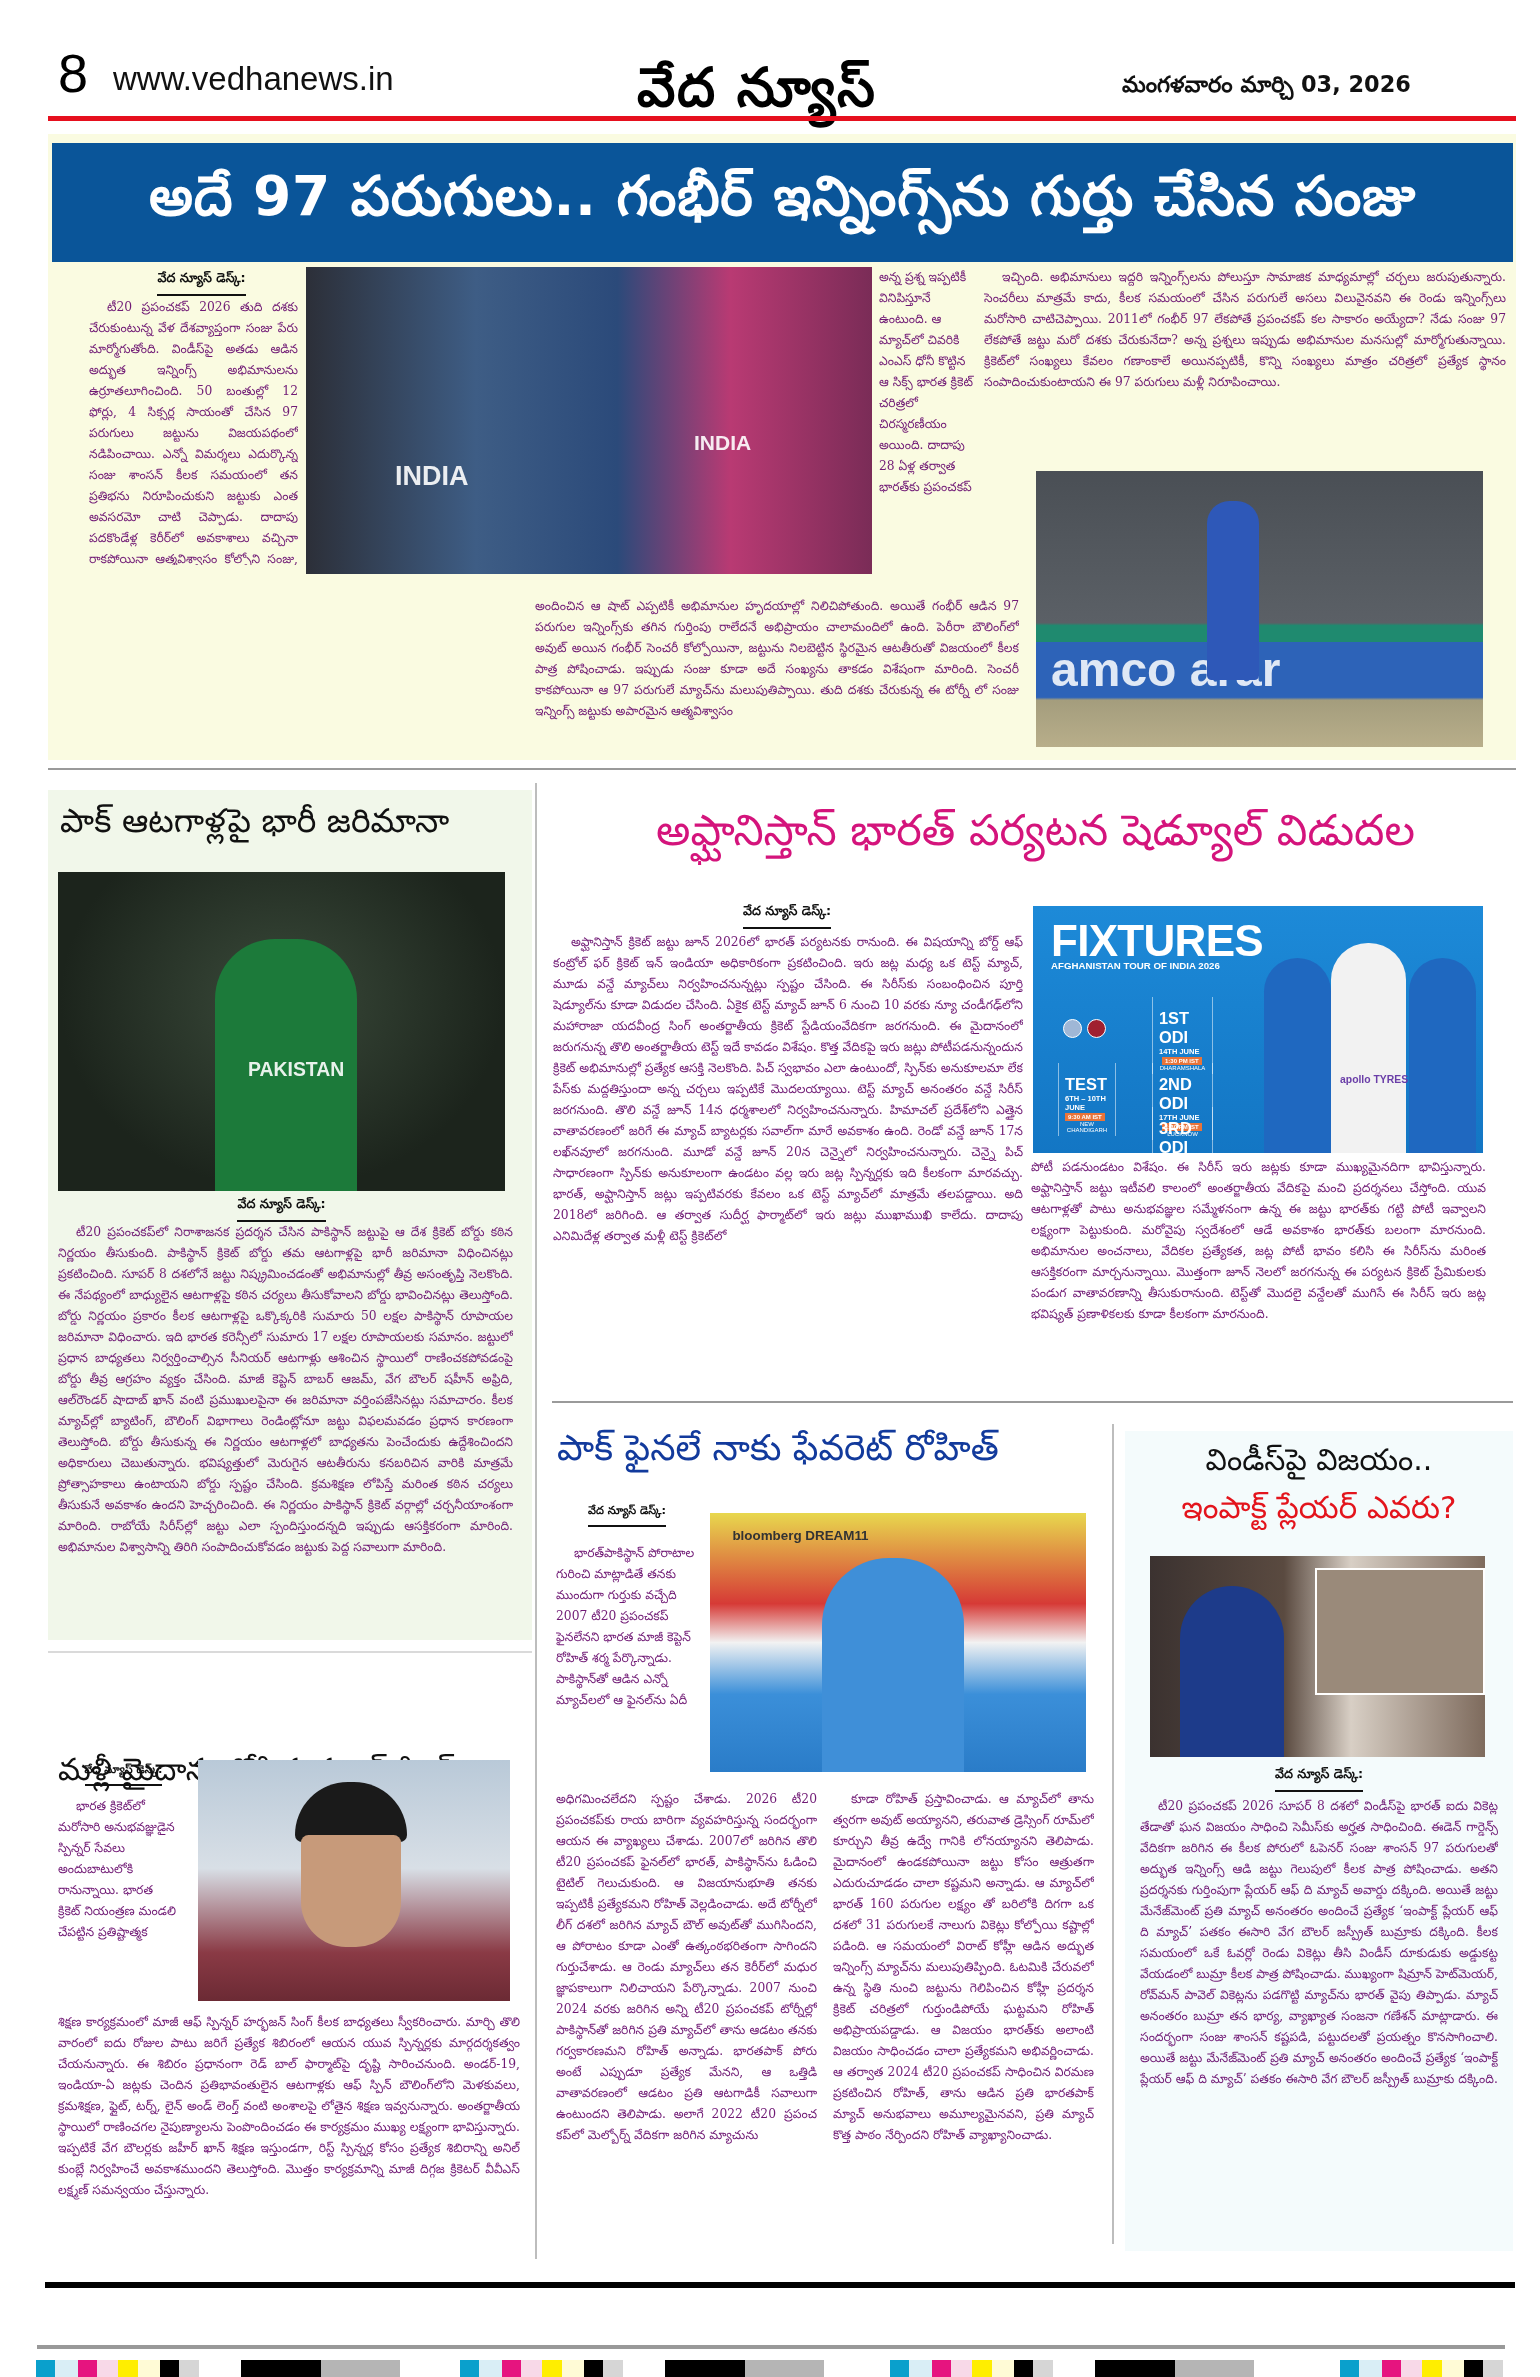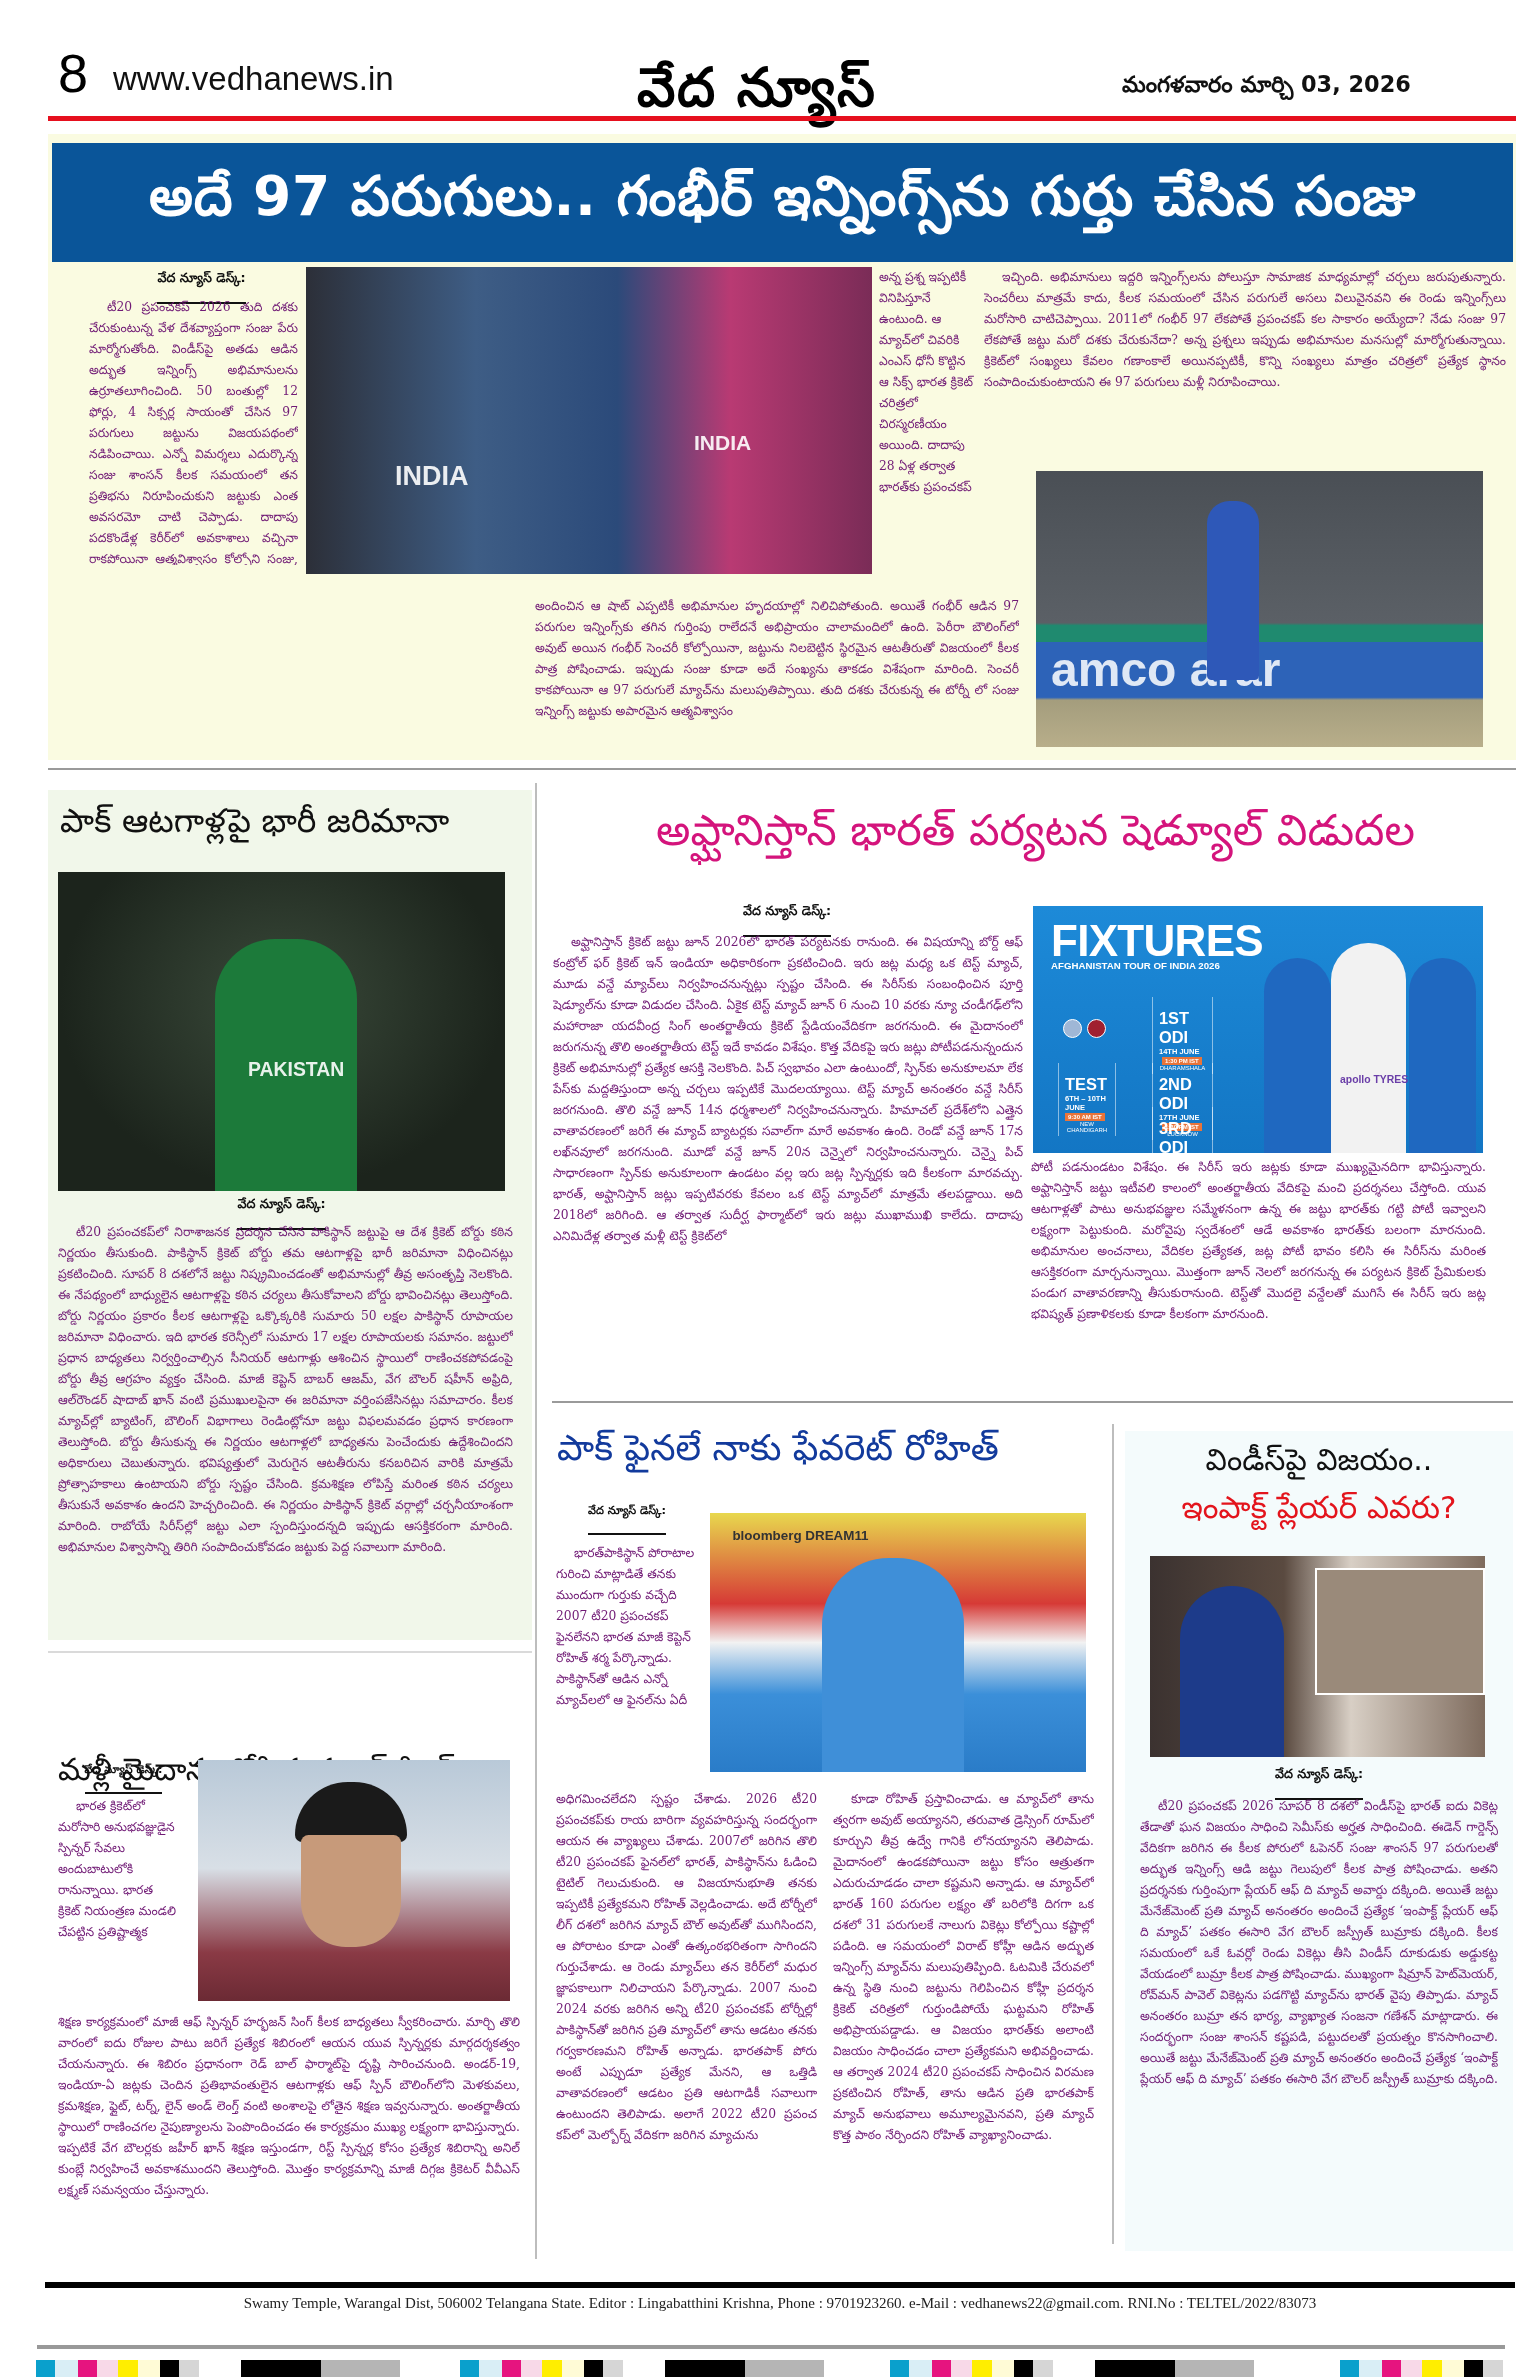--- a/index.html
+++ b/index.html
@@ -8,21 +8,21 @@
   
   .page-num { left: 58px; top: 46px; font-family: "Liberation Sans", sans-serif; font-size: 54px; line-height: 54px; color: #000; }
   .site-url { left: 113px; top: 60px; font-family: "Liberation Sans", sans-serif; font-size: 33px; line-height: 37px; color: #111; }
   .brand { left: 637px; top: 54px; font-family: "DejaVu Sans", sans-serif; font-weight: bold; font-size: 54px; line-height: 67px; color: #000000; letter-spacing: 1.5px; }
   .dateline { left: 1122px; top: 71px; font-family: "DejaVu Sans", sans-serif; font-weight: bold; font-size: 22.4px; color: #111; }
   .red-rule { left: 48px; top: 116px; width: 1468px; height: 4.5px; background: #e60f1e; }
   
   .top-story { left: 48px; top: 134px; width: 1468px; height: 626px; background: #fafbe1; }
   .top-headline { left: 52px; top: 143px; width: 1461px; height: 119px; background: #0a5599; color: #fff; font-family: "DejaVu Sans", sans-serif; font-weight: bold; font-size: 55px; display: flex; align-items: center; justify-content: center; letter-spacing: 0.7px; }
   .desk { font-family: "DejaVu Sans", sans-serif; font-weight: bold; font-size: 12.7px; text-align: center; }
-  .desk span { display: inline-block; border-bottom: 2.2px solid #111; padding-bottom: 14px; }
+  .desk span { display: inline-block; border-bottom: 2.2px solid #111; padding-bottom: 6px; }
   .body-text { font-family: "DejaVu Serif", serif; font-size: 12.3px; line-height: 21px; text-align: justify; color: #701a75; }
   .body-text.indent { text-indent: 18px; }
   .photo { background: #888; overflow: hidden; }
   .photo-label { position: absolute; font-family: "Liberation Sans", sans-serif; font-weight: bold; color: rgba(255,255,255,0.9); }
   .divider-h { height: 2.2px; background: #9a9a9a; }
   .divider-v { width: 2.2px; background: #bdbdbd; }
   
   .pak-box { left: 48px; top: 790px; width: 484px; height: 850px; background: #f1f7ea; }
   .windies-box { left: 1125px; top: 1431px; width: 388px; height: 820px; background: #f4fbfc; }
   .sec-head { font-family: "DejaVu Sans", sans-serif; font-weight: normal; color: #111; }
@@ -159,21 +159,20 @@
 <div class="abs desk" style="left:75px; top:1763px; width:97px; font-size:11.2px;"><span>వేద న్యూస్ డెస్క్:</span></div>
 <div class="abs body-text indent" style="left:58px; top:1796px; width:119px; height:216px; overflow:hidden; text-align:left;">భారత క్రికెట్‌లో మరోసారి అనుభవజ్ఞుడైన స్పిన్నర్ సేవలు అందుబాటులోకి రానున్నాయి. భారత క్రికెట్ నియంత్రణ మండలి చేపట్టిన ప్రతిష్టాత్మక</div>
 <div class="abs photo" style="left:198px; top:1760px; width:312px; height:241px; background:linear-gradient(180deg,#b9c9d8 0%,#d8dfe6 45%,#8a3a45 80%,#6b2a34 100%);">
   <div style="position:absolute; left:97px; top:22.4px; width:112px; height:60px; background:#1a1a1a; border-radius:56px 56px 7.5px 7.5px;"></div>
   <div style="position:absolute; left:103px; top:75px; width:100px; height:112px; background:#c79a7a; border-radius:7.5px 7.5px 45px 45px;"></div>
 </div>
 <div class="abs body-text" style="left:58px; top:2012px; width:462px; height:238px; overflow:hidden;">శిక్షణ కార్యక్రమంలో మాజీ ఆఫ్ స్పిన్నర్ హర్భజన్ సింగ్ కీలక బాధ్యతలు స్వీకరించారు. మార్చి తొలి వారంలో ఐదు రోజుల పాటు జరిగే ప్రత్యేక శిబిరంలో ఆయన యువ స్పిన్నర్లకు మార్గదర్శకత్వం చేయనున్నారు. ఈ శిబిరం ప్రధానంగా రెడ్ బాల్ ఫార్మాట్‌పై దృష్టి సారించనుంది. అండర్-19, ఇండియా-ఏ జట్లకు చెందిన ప్రతిభావంతులైన ఆటగాళ్లకు ఆఫ్ స్పిన్ బౌలింగ్‌లోని మెళకువలు, క్రమశిక్షణ, ఫ్లైట్, టర్న్, లైన్ అండ్ లెంగ్త్ వంటి అంశాలపై లోతైన శిక్షణ ఇవ్వనున్నారు. అంతర్జాతీయ స్థాయిలో రాణించగల నైపుణ్యాలను పెంపొందించడం ఈ కార్యక్రమం ముఖ్య లక్ష్యంగా భావిస్తున్నారు. ఇప్పటికే వేగ బౌలర్లకు జహీర్ ఖాన్ శిక్షణ ఇస్తుండగా, రిస్ట్ స్పిన్నర్ల కోసం ప్రత్యేక శిబిరాన్ని అనిల్ కుంబ్లే నిర్వహించే అవకాశముందని తెలుస్తోంది. మొత్తం కార్యక్రమాన్ని మాజీ దిగ్గజ క్రికెటర్ వీవీఎస్ లక్ష్మణ్ సమన్వయం చేస్తున్నారు.</div>
 
 <div class="abs black-rule"></div>
 <div class="abs imprint">
-  <div>Swamy Temple, Warangal Dist, 506002 Telangana State. Editor : Lingabatthini Krishna, Phone : 9701923260. e-Mail : vedhanews22@gmail.com. RNI.No : TELTEL/2022/83073</div>
 </div>
 <div class="abs grey-rule"></div>
 
 <div class="color-bar" style="left:36px;">
   <div style="width:19.4px;background:#0aa0cc"></div>
     <div style="width:22.4px;background:#d9eef6"></div>
     <div style="width:19.4px;background:#e6147f"></div>
     <div style="width:21px;background:#f8d9e8"></div>
     <div style="width:19.4px;background:#ffee00"></div>
     <div style="width:22.4px;background:#fffbd6"></div>

